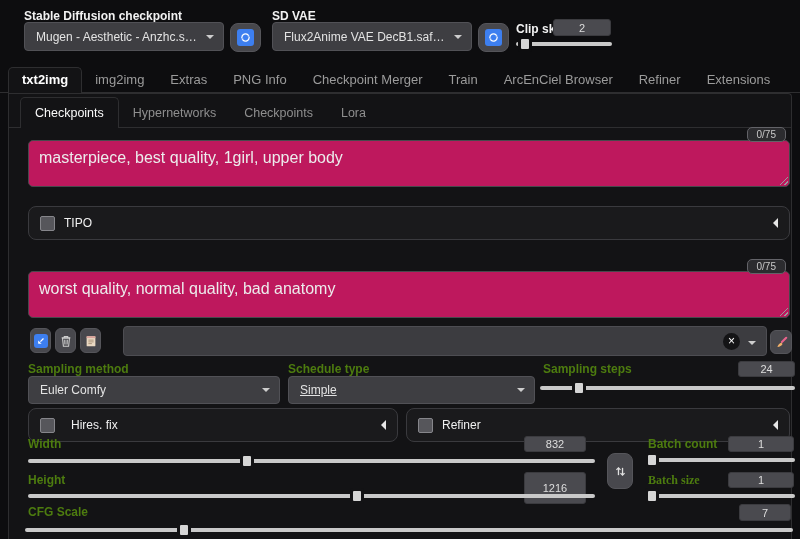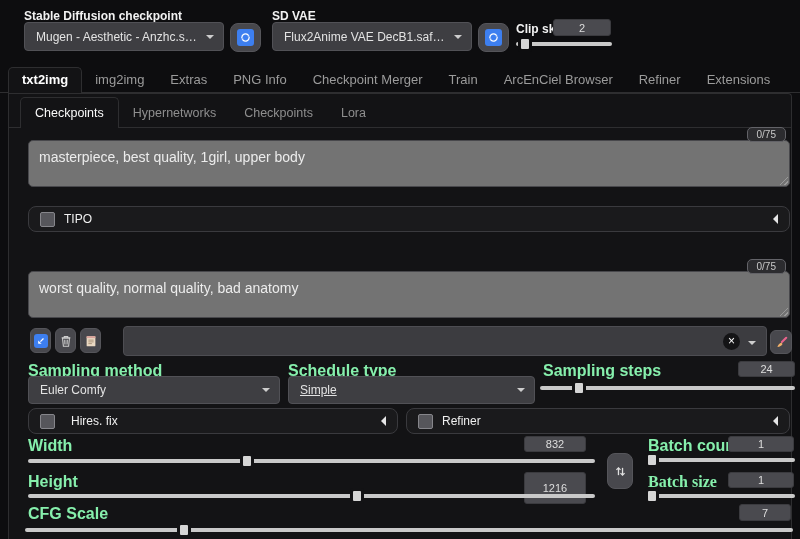--- a/index.html
+++ b/index.html
@@ -26,35 +26,35 @@
   .subtab{font-size:12.5px;color:#8f8f8f;padding:8px 14px;cursor:pointer;white-space:nowrap;}
   .subtab.sel{color:#fafafa;font-weight:500;background:#131315;border:1px solid #2e2e30;border-bottom:none;
       border-radius:5px 5px 0 0;position:relative;z-index:3;}
 
   .panel{position:absolute;left:8px;right:8px;top:93px;bottom:0;background:#131315;
       border:1px solid #2e2e30;border-bottom:none;border-radius:0 4px 0 0;}
 
   
   .counter{background:#2c2c2f;border:1px solid #636368;border-radius:5px;font-size:10px;color:#c9c9c9;
       padding:1px 9px;z-index:4;}
-  .ta{background:#737373;border:1px solid#48484c;border-radius:5px;resize:none;font-size:14px;color:#ececec;
+  .ta{background:#be185d;border:1px solid#48484c;border-radius:5px;resize:none;font-size:16px;color:#ececec;
       padding:8px 10px;font-family:inherit;outline:none;}
   .corner{width:9px;height:9px;clip-path:polygon(100% 0,100% 100%,0 100%);
       background:repeating-linear-gradient(-45deg,transparent 0 2px,#9a9a9a 2px 3px);}
 
   
   .acc{background:#1a1a1c;border:1px solid #3a3a3e;border-radius:8px;display:flex;align-items:center;
-      gap:9px;padding:8px 11px;cursor:pointer;}
+      gap:9px;padding:16px 11px;cursor:pointer;}
   .acc .lbl{font-size:12px;color:#f0f0f0;}
   .tri-left{margin-left:auto;width:0;height:0;border:5px solid transparent;border-right-color:#e6e6e6;
       border-left-width:0;}
   .cb{width:13px;height:13px;background:#56565b;border:1px solid #86868b;border-radius:2px;cursor:pointer;flex:none;}
 
   
-  .blk-label{font-size:16px;font-weight:600;color:#86efac;}
+  .blk-label{font-size:12px;font-weight:600;color:#4d7c0f;}
   .num{background:#4a4a4f;border:1px solid #3b3b3f;border-radius:3px;display:flex;align-items:center;
       justify-content:center;font-size:11px;color:#dedede;cursor:text;}
   .slider{height:4px;background:#c9c9c9;border-radius:2px;cursor:pointer;}
   .slider .handle{position:absolute;top:-3px;width:8px;height:10px;background:#d6d6d6;border-radius:1px;
       box-shadow:0 0 0 3px #131315;}
   .iconbtn{background:#48484d;border:1px solid #55555a;border-radius:6px;display:flex;align-items:center;
       justify-content:center;cursor:pointer;}
   .clear-x{width:17px;height:17px;border-radius:50%;background:#141416;color:#fff;font-size:12px;line-height:16px;
       text-align:center;cursor:pointer;}
 </style>

